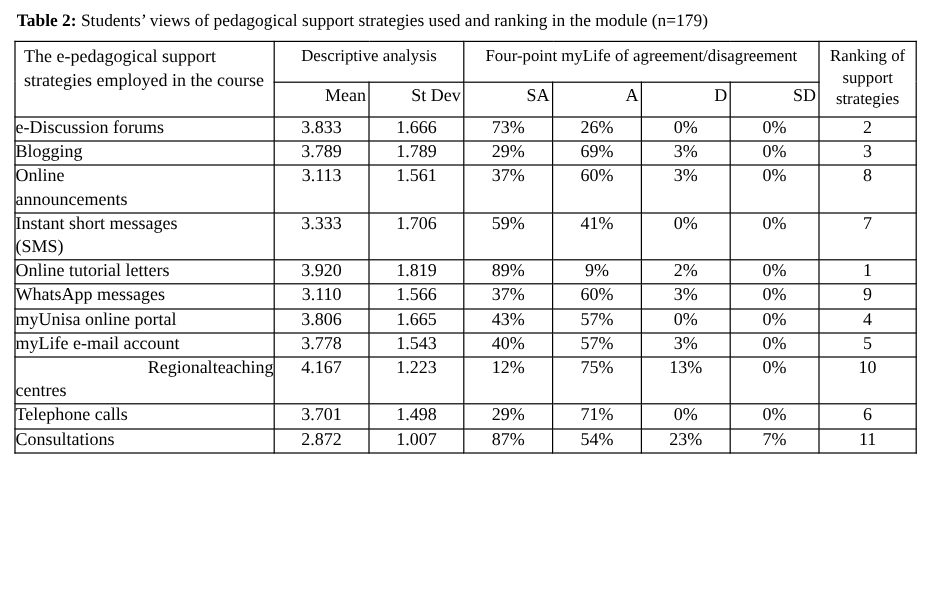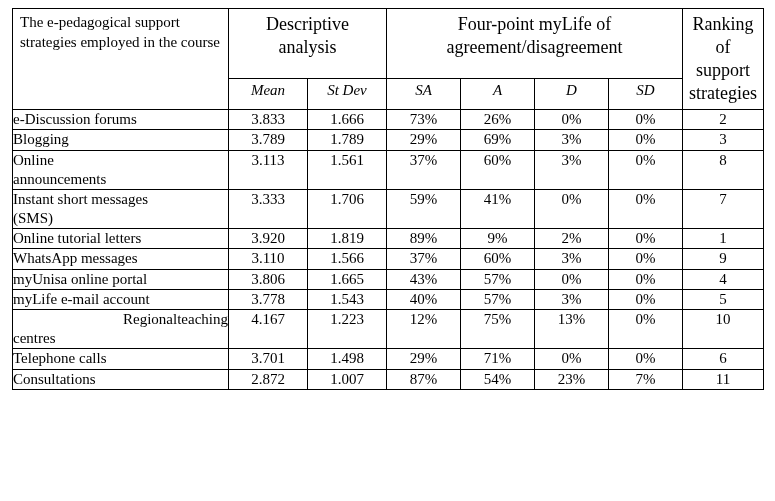--- a/index.html
+++ b/index.html
@@ -48,34 +48,33 @@
   col.c-mean     { width: 79px; }
   col.c-stdev    { width: 79px; }
   col.c-sa       { width: 74px; }
   col.c-a        { width: 74px; }
   col.c-d        { width: 74px; }
   col.c-sd       { width: 74px; }
   col.c-rank     { width: 81px; }
 
   .hdr-top {
     text-align: center;
-    font-size: 18px;
+    font-size: 14px;
     line-height: 1.28;
     padding: 4px 6px 4px 6px !important;
   }
   .hdr-strategy {
     text-align: left;
     padding: 4px 6px 4px 7px !important;
     line-height: 1.3;
   }
   .hdr-sub {
-    text-align: center;
+    text-align: right;
     padding: 2px 2px 3px 2px !important;
     line-height: 1.2;
-    font-style: italic;
   }
   .cell-strategy {
     text-align: left;
     padding: 2px 5px 2px 7px;
     line-height: 1.28;
   }
   .cell-num {
     text-align: center;
     padding: 2px 3px 2px 3px;
     line-height: 1.28;
@@ -88,20 +87,23 @@
     display: flex;
     justify-content: flex-end;
   }
   .justify-row span { white-space: nowrap; }
 </style>
 </head>
 <body>
 
 <div class="page">
 
+  <div class="caption">
+    <span class="cap-label">Table 2:</span><span> Students’ views of pedagogical support strategies used and ranking in the module (n=179)</span>
+  </div>
 
   <table class="tbl">
     <colgroup>
       <col class="c-strategy">
       <col class="c-mean">
       <col class="c-stdev">
       <col class="c-sa">
       <col class="c-a">
       <col class="c-d">
       <col class="c-sd">

